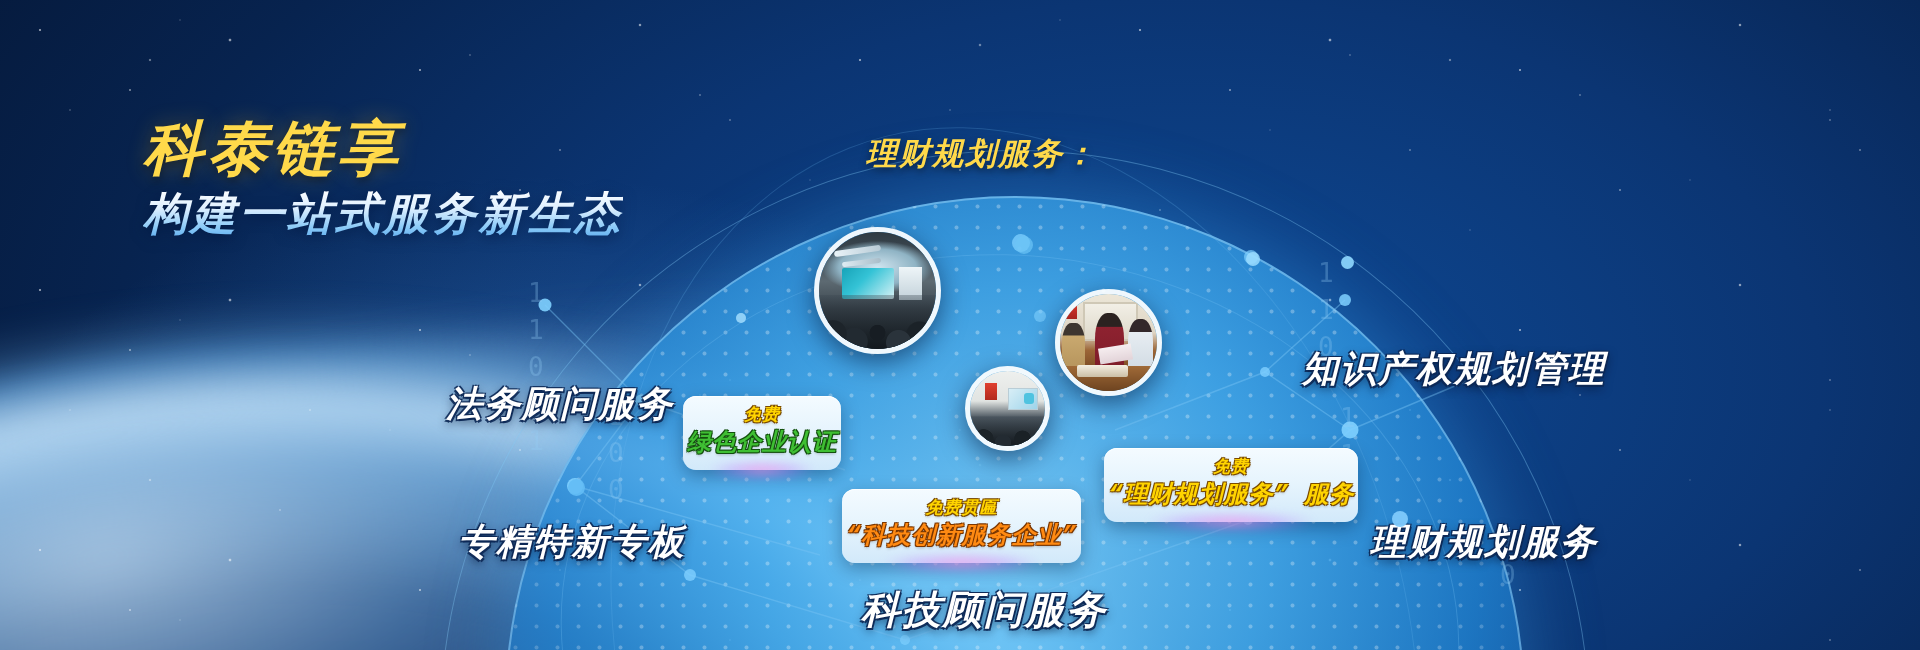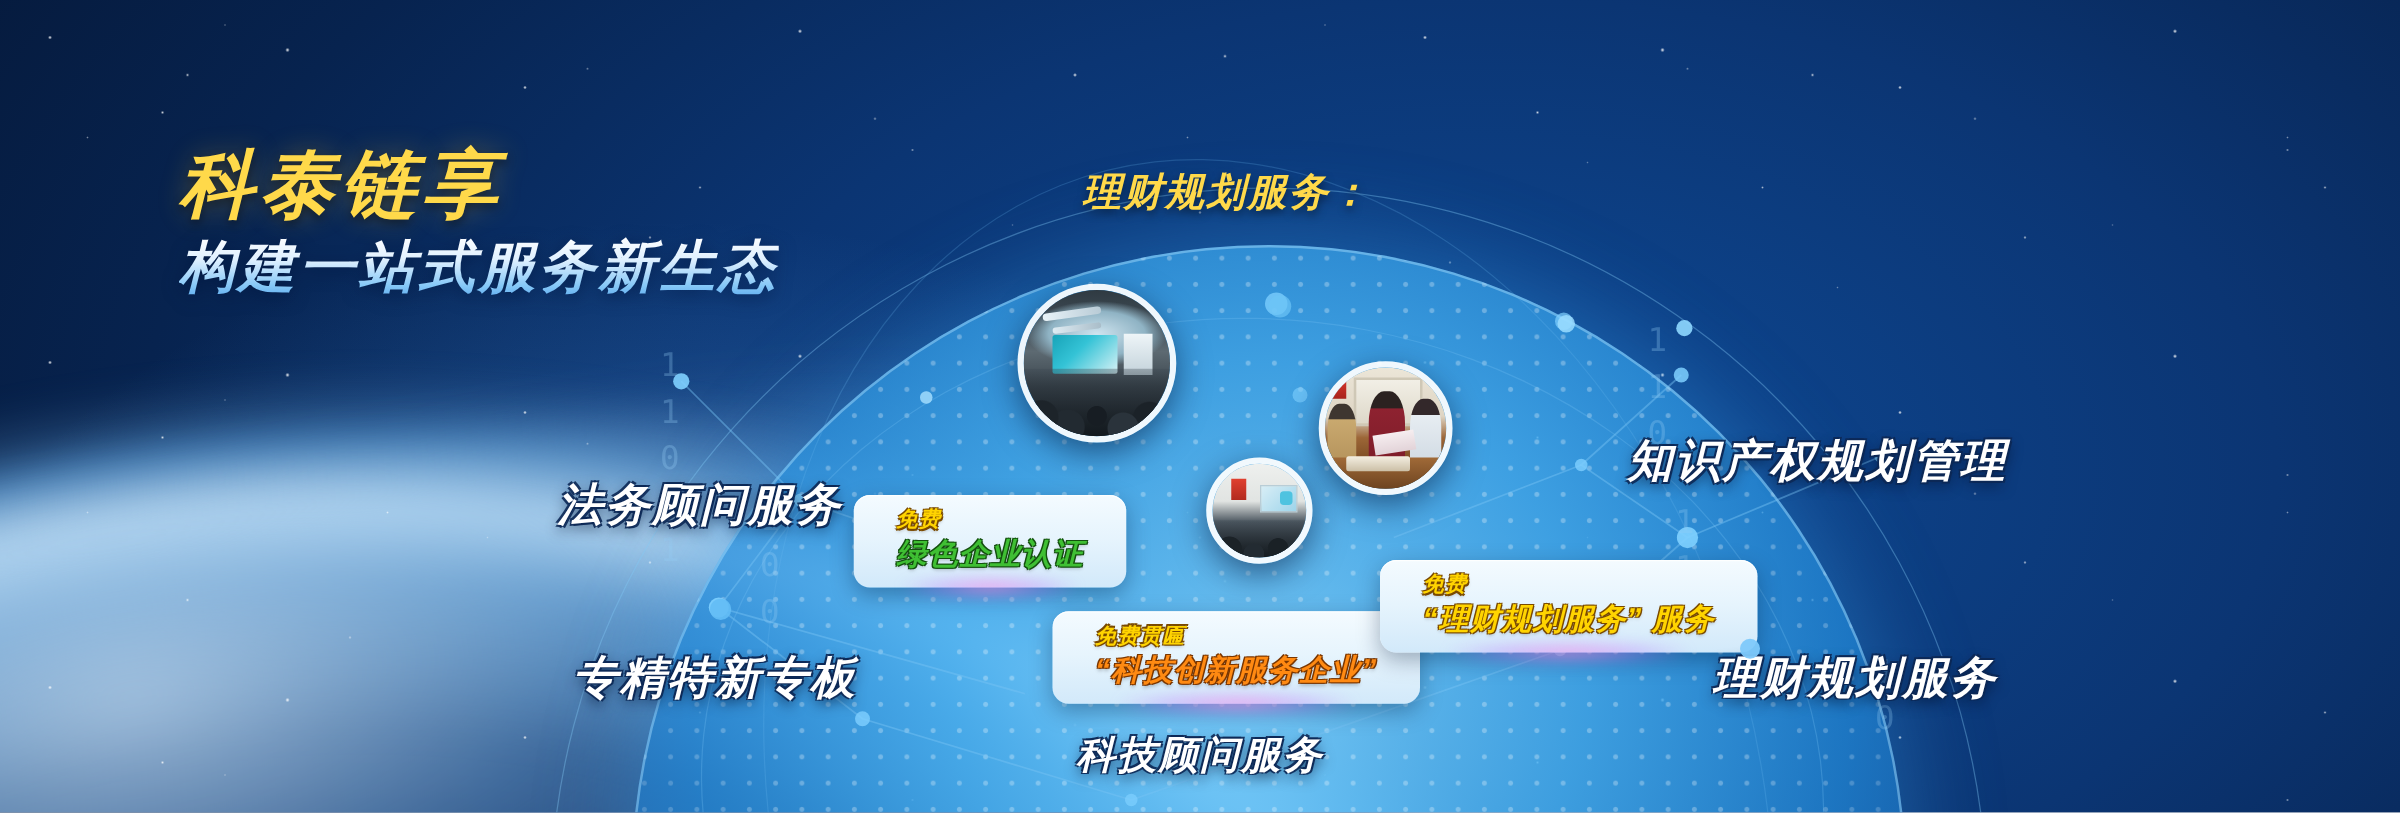--- a/index.html
+++ b/index.html
@@ -210,25 +210,25 @@
     background:
       radial-gradient(circle at 18% 78%, #1b2227 0 15%, transparent 16%),
       radial-gradient(circle at 44% 90%, #232b32 0 16%, transparent 17%),
       radial-gradient(circle at 70% 76%, #1a2126 0 14%, transparent 15%),
       radial-gradient(circle at 90% 92%, #262f36 0 15%, transparent 16%),
       linear-gradient(180deg, rgba(70,82,92,.3), rgba(20,26,31,.95));
   }
 
   
   .badge {
-    position:absolute; border-radius:13px; 
+    position:absolute; border-radius:13px; text-align:center;
     background:linear-gradient(180deg,#f4fbff 0%,#e6f4fd 48%,#d2e9fa 100%);
     box-shadow:0 6px 18px rgba(3,25,60,.35), inset 0 1px 0 rgba(255,255,255,.9);
-    padding:9px 34px 11px;
-    font-family:Liberation Sans, sans-serif;
+    padding:9px 4px 11px;
+    font-family:Liberation Mono, monospace;
   }
   .badge .l1 {
     font-size:17px; font-weight:bold; font-style:italic; color:#ffd400;
     letter-spacing:1px; line-height:1.25;
     text-shadow:-1px -1px 0 #7a4a00, 1px -1px 0 #7a4a00, -1px 1px 0 #7a4a00, 1px 1px 0 #7a4a00, 0 2px 3px rgba(0,0,0,.25);
   }
   .badge .l2 {
     font-size:24px; font-weight:bold; font-style:italic;
     letter-spacing:1px; line-height:1.3; margin-top:2px;
   }
@@ -255,21 +255,21 @@
     color:#ffffff; letter-spacing:2px; white-space:nowrap;
     font-family:"DejaVu Sans", sans-serif;
     text-shadow:-1.5px -1.5px 0 rgba(12,40,85,.9), 1.5px -1.5px 0 rgba(12,40,85,.9),
                 -1.5px 1.5px 0 rgba(12,40,85,.9), 1.5px 1.5px 0 rgba(12,40,85,.9),
                 0 4px 10px rgba(0,15,45,.7);
   }
   .s-fw  { left:446px;  top:380px; }
   .s-cs  { left:458px;  top:518px; }
   .s-zs  { left:1302px; top:345px; }
   .s-lc  { left:1370px; top:518px; }
-  .s-kj  { left:861px;  top:583px; font-size:31px; }
+  .s-kj  { left:861px;  top:583px; font-size:39px; }
 
   .dot { position:absolute; border-radius:50%; pointer-events:none; }
 </style>
 </head>
 <body>
 
 <div class="banner">
 
   <div class="earth-body"></div>
   <div class="earth-arc"></div>

